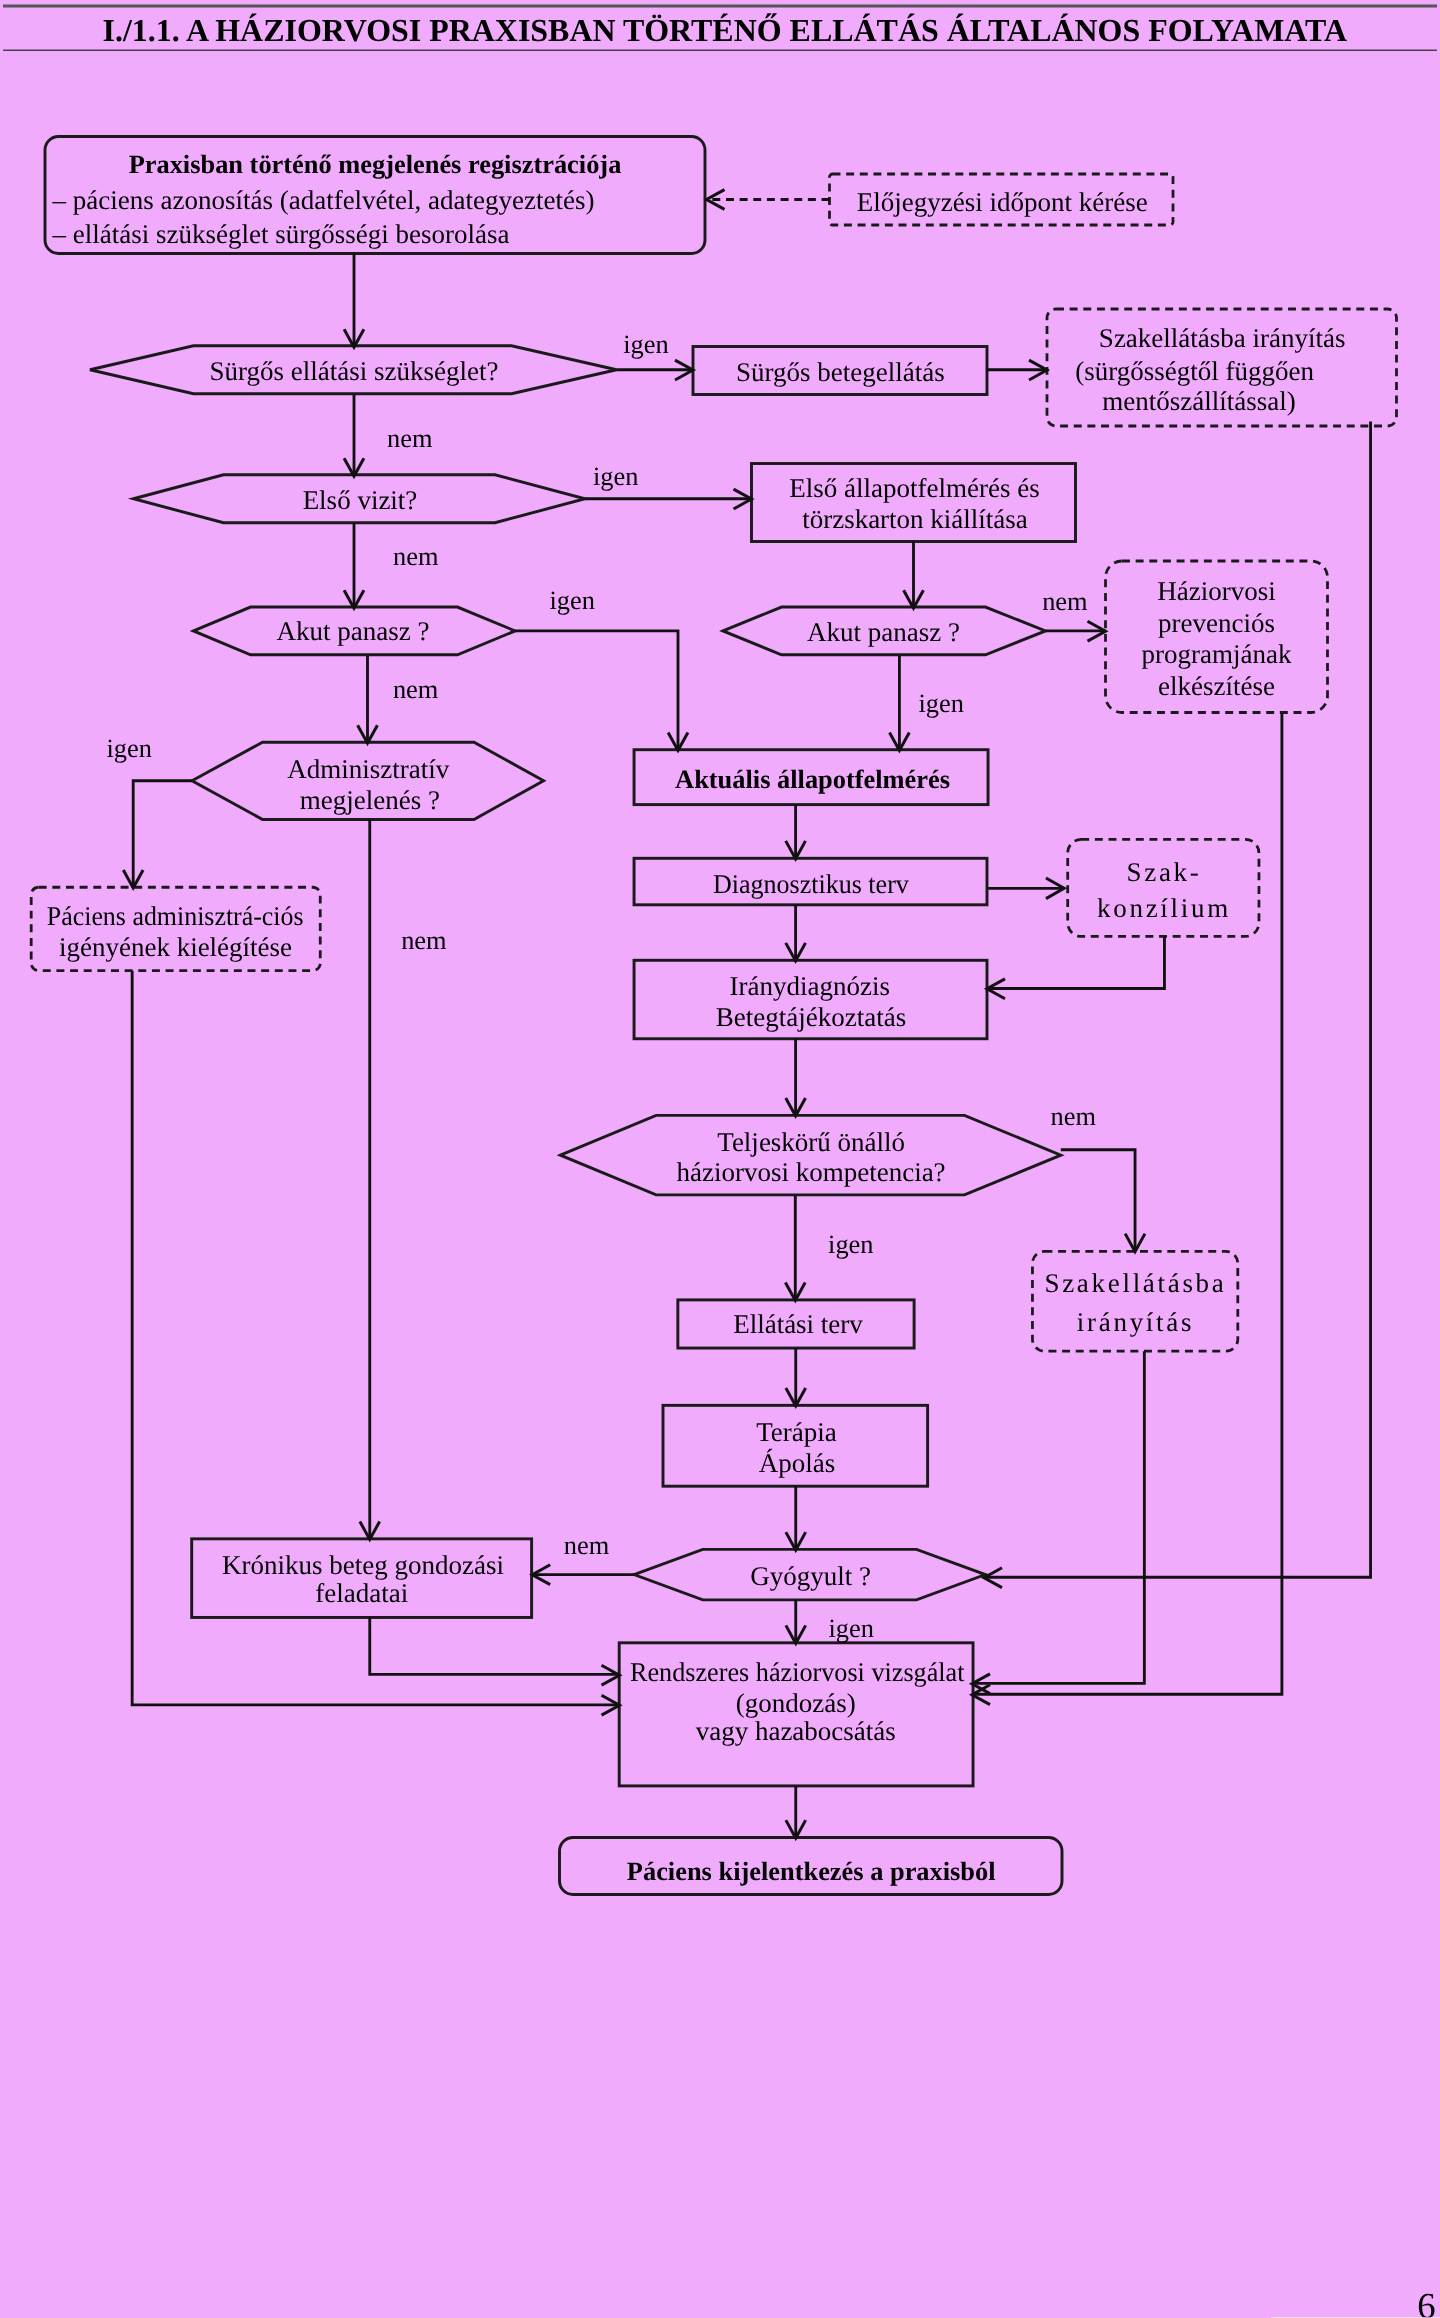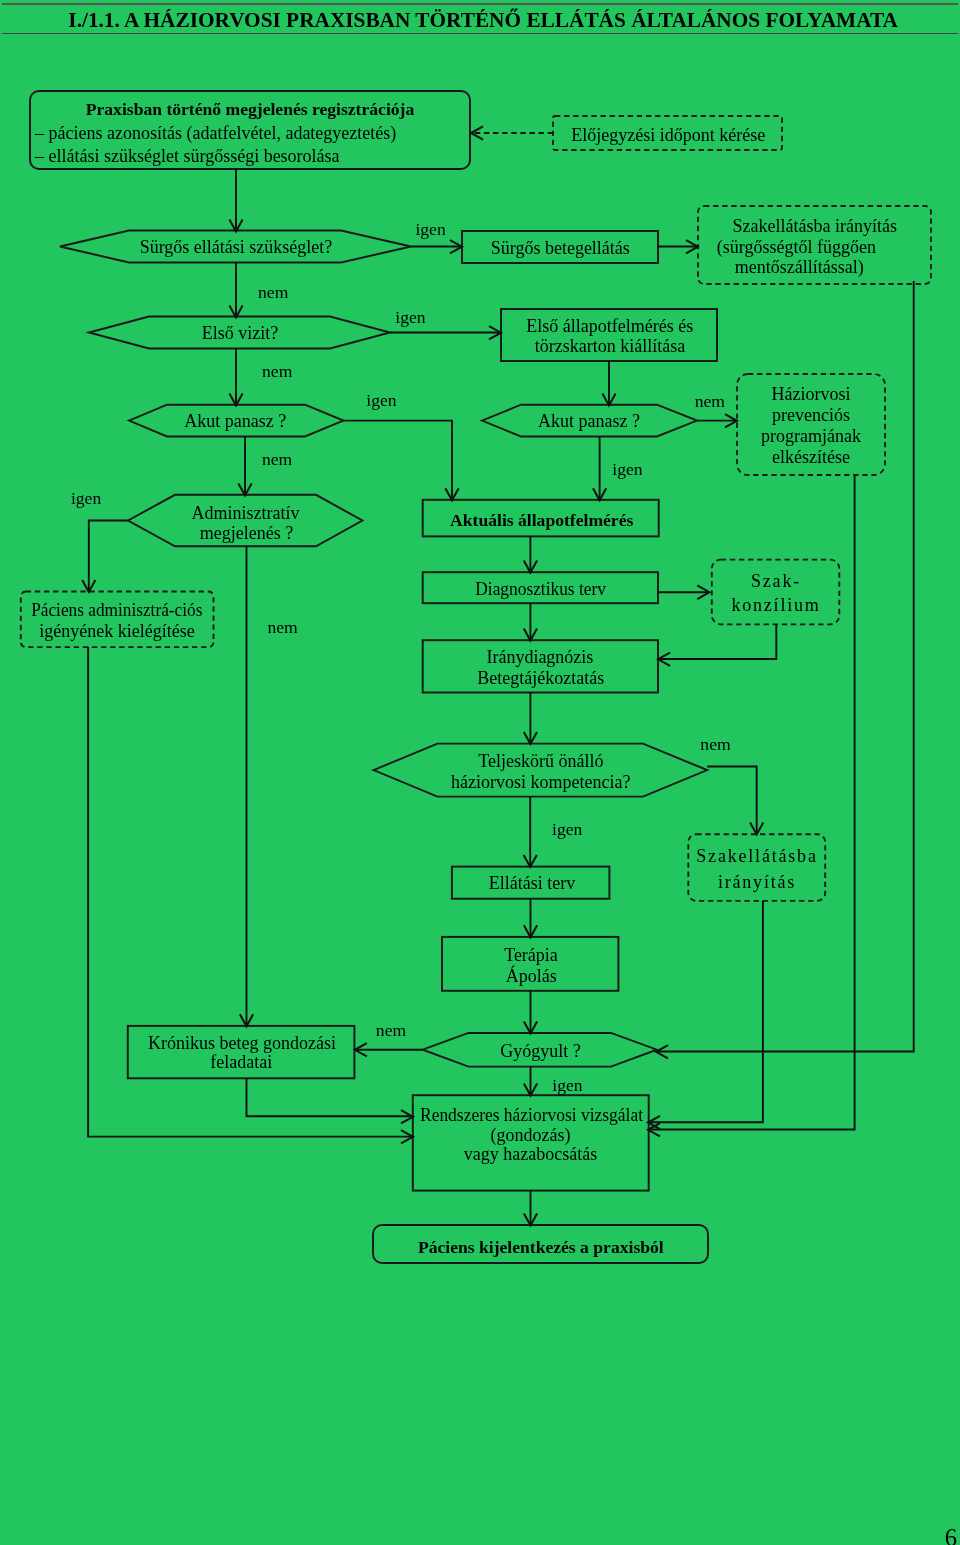--- a/index.html
+++ b/index.html
@@ -1,19 +1,19 @@
 <!DOCTYPE html>
 <html><head>
 <meta charset="utf-8">
 <style>
   html,body{margin:0;padding:0;background:#ffffff;}
   body{width:960px;height:1545px;position:relative;
        font-family:"Liberation Serif",serif;color:#000000;
        -webkit-font-smoothing:antialiased;}
-  #page{position:absolute;left:0;top:0;width:960px;height:1545px;overflow:hidden;background:#22c55e;}
+  #page{position:absolute;left:0;top:0;width:960px;height:1545px;overflow:hidden;background:#f0abfc;}
   .hdr-rule{position:absolute;left:2px;width:956px;height:0;}
   #hdr-rule-top{top:2.7px;border-top:2.1px solid #555;}
   #hdr-rule-bot{top:32.9px;border-top:1.2px solid #444;}
   #doc-title{position:absolute;left:0;top:8px;width:898px;text-align:right;
              font-weight:bold;font-size:21.3px;letter-spacing:0px;white-space:nowrap;}
   #page-num{position:absolute;left:0;top:1525.5px;width:957px;text-align:right;font-size:24.5px;line-height:1;}
   svg#chart{position:absolute;left:0;top:0;}
   svg text{font-family:"Liberation Serif",serif;fill:#000;}
   .t{font-size:18px;}
   .tb{font-size:17.6px;font-weight:bold;}

